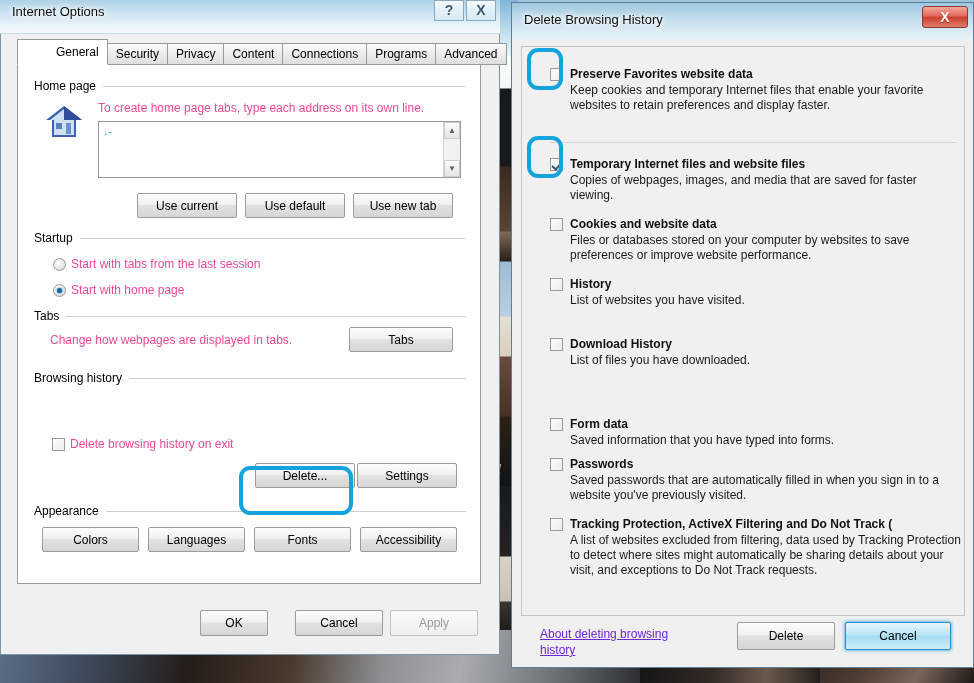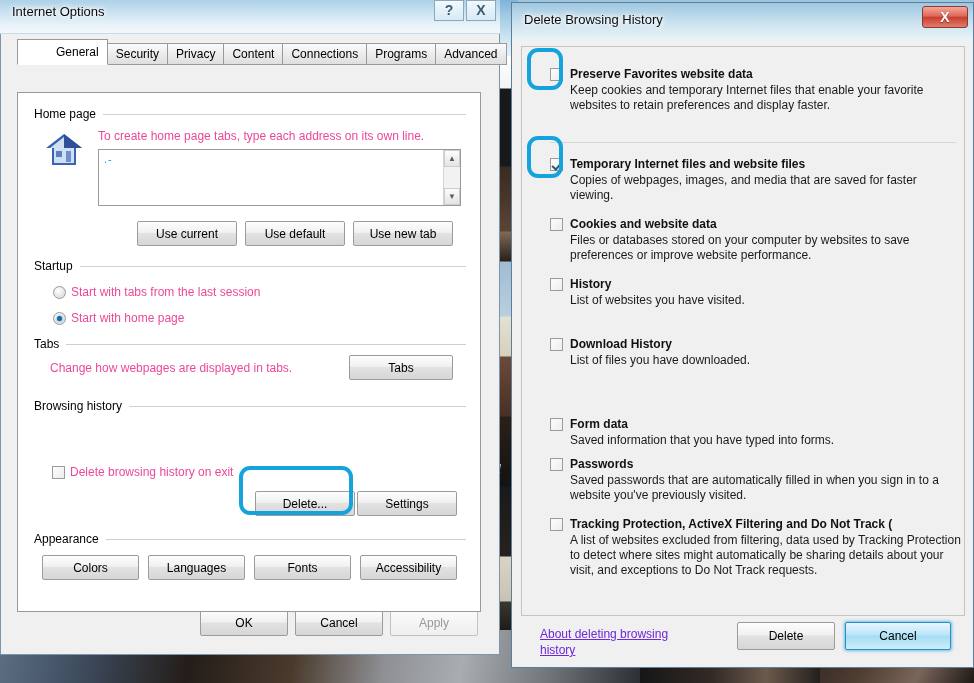--- a/index.html
+++ b/index.html
@@ -125,21 +125,20 @@
     border-bottom: 1px solid #fff;
     z-index: 5;
     position: relative;
     padding-left: 38px;
   }
   .tabpanel {
     position: absolute; left: 16px; top: 30px; width: 464px; height: 520px;
     background: #fff;
     border: 1px solid #9a9a9a;
     z-index: 1;
-    margin-top: 28px;
   }
 
   
   .grp {
     position: absolute;
     display: flex; align-items: center;
     font-size: 12px; color: #000;
     white-space: nowrap;
   }
   .grp .lbl { padding-right: 7px; }
@@ -378,21 +377,21 @@
         <span class="lbl">Appearance</span>
         <span class="rule"></span>
       </div>
 
       <div class="btn" style="left:24px; top:462px; width:97px; height:25px;">Colors</div>
       <div class="btn" style="left:130px; top:462px; width:97px; height:25px;">Languages</div>
       <div class="btn" style="left:236px; top:462px; width:97px; height:25px;">Fonts</div>
       <div class="btn" style="left:342px; top:462px; width:97px; height:25px;">Accessibility</div>
     </div>
 
-    <div class="btn" style="left:199px; top:576px; width:88px; height:26px;">OK</div>
+    <div class="btn" style="left:199px; top:576px; width:68px; height:26px;">OK</div>
     <div class="btn" style="left:294px; top:576px; width:88px; height:26px;">Cancel</div>
     <div class="btn disabled" style="left:389px; top:576px; width:88px; height:26px;">Apply</div>
   </div>
 </div>
 
 <div class="hl" style="left:239px; top:466px; width:114px; height:49px;"></div>
 
 <div class="win" id="dbh">
 
   <div class="glassbar">

